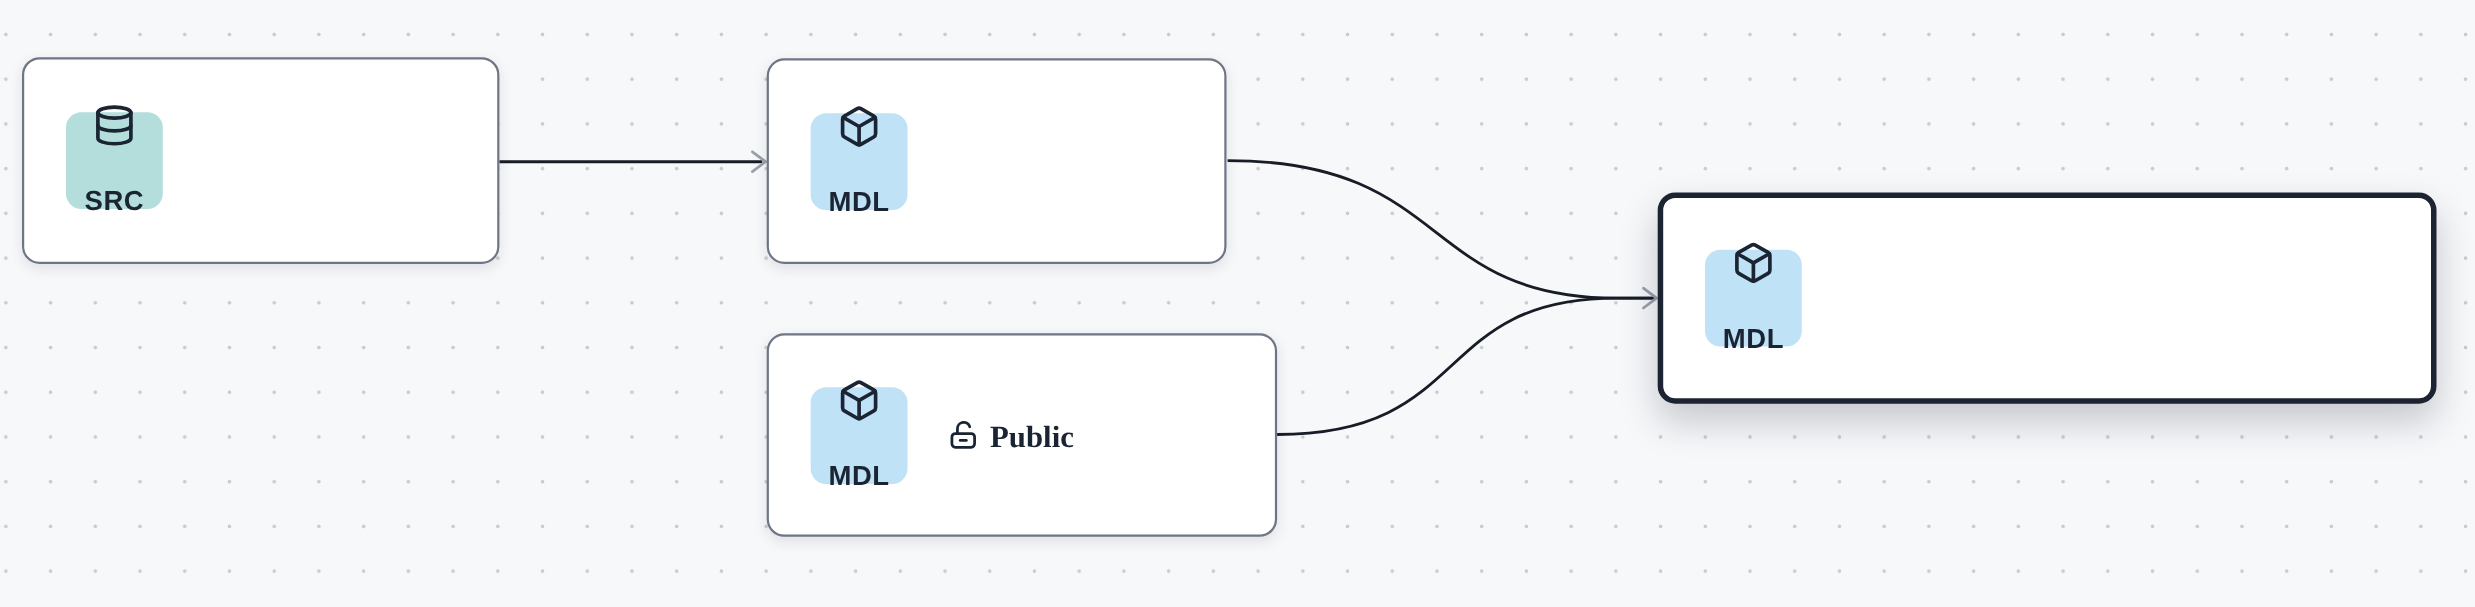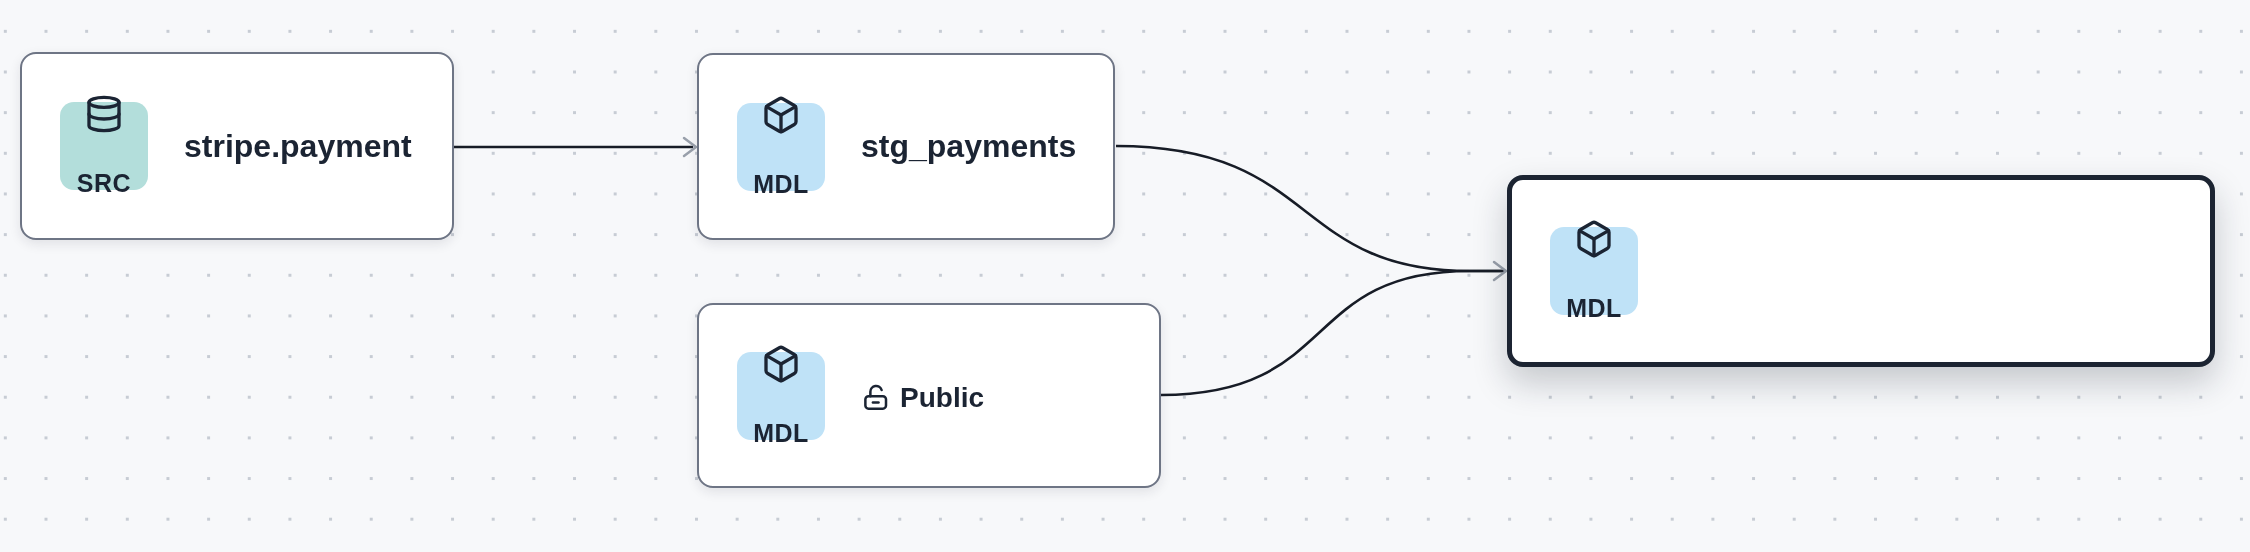--- a/index.html
+++ b/index.html
@@ -32,21 +32,21 @@
   .node--fct-orders{left:697px;top:303px;width:464px;height:185px;}
   .node--agg{left:1507px;top:175px;width:708px;height:192px;}
   .badge{
     flex:none;width:88px;height:88px;border-radius:14px;
     display:flex;flex-direction:column;align-items:center;justify-content:center;gap:35px;
   }
   .badge svg{width:40px;height:40px;display:block;}
   .badge-label{font-size:25px;font-weight:700;line-height:1.1;letter-spacing:.5px;margin-top:1px;}
   .node-text{display:flex;flex-direction:column;align-items:flex-start;}
   .node-title{font-size:32px;font-weight:700;line-height:1.2;white-space:nowrap;}
-  .node-subtitle{display:flex;align-items:center;gap:9px;font-size:28px;font-weight:600;line-height:1.2;margin-top:5px;}
+  .node-subtitle{display:flex;gap:9px;font-size:28px;font-weight:600;line-height:1.2;margin-top:5px;font-family:Liberation Serif, serif;}
   .node-subtitle svg{width:30px;height:30px;display:block;}
   .icon{color:var(--text);}
 </style>
 </head>
 <body>
 
 <div class="canvas">
 
   <svg class="edges" viewBox="0 0 2250 552">
     <path d="M 454 147 L 693 147"></path>
@@ -60,38 +60,32 @@
     <div class="badge" style="background: rgb(179, 222, 219);">
       <span class="icon">
         <svg viewBox="0 0 24 24" width="40" height="40" fill="none" stroke="currentColor" stroke-width="2" stroke-linecap="round" stroke-linejoin="round">
           <ellipse cx="12" cy="5" rx="9" ry="3"></ellipse>
           <path d="M3 5v14a9 3 0 0 0 18 0V5"></path>
           <path d="M3 12a9 3 0 0 0 18 0"></path>
         </svg>
       </span>
       <span class="badge-label">SRC</span>
     </div>
-    <div class="node-text">
-      <span class="node-title">stripe.payment</span>
-    </div>
   </div>
 
   <div class="node node--stg-payments">
     <div class="badge" style="background: rgb(191, 226, 247);">
       <span class="icon">
         <svg viewBox="0 0 24 24" width="40" height="40" fill="none" stroke="currentColor" stroke-width="2" stroke-linecap="round" stroke-linejoin="round">
           <path d="M21 8a2 2 0 0 0-1-1.73l-7-4a2 2 0 0 0-2 0l-7 4A2 2 0 0 0 3 8v8a2 2 0 0 0 1 1.73l7 4a2 2 0 0 0 2 0l7-4A2 2 0 0 0 21 16Z"></path>
           <path d="m3.3 7 8.7 5 8.7-5"></path>
           <path d="M12 22V12"></path>
         </svg>
       </span>
       <span class="badge-label">MDL</span>
-    </div>
-    <div class="node-text">
-      <span class="node-title">stg_payments</span>
     </div>
   </div>
 
   <div class="node node--fct-orders">
     <div class="badge" style="background: rgb(191, 226, 247);">
       <span class="icon">
         <svg viewBox="0 0 24 24" width="40" height="40" fill="none" stroke="currentColor" stroke-width="2" stroke-linecap="round" stroke-linejoin="round">
           <path d="M21 8a2 2 0 0 0-1-1.73l-7-4a2 2 0 0 0-2 0l-7 4A2 2 0 0 0 3 8v8a2 2 0 0 0 1 1.73l7 4a2 2 0 0 0 2 0l7-4A2 2 0 0 0 21 16Z"></path>
           <path d="m3.3 7 8.7 5 8.7-5"></path>
           <path d="M12 22V12"></path>

